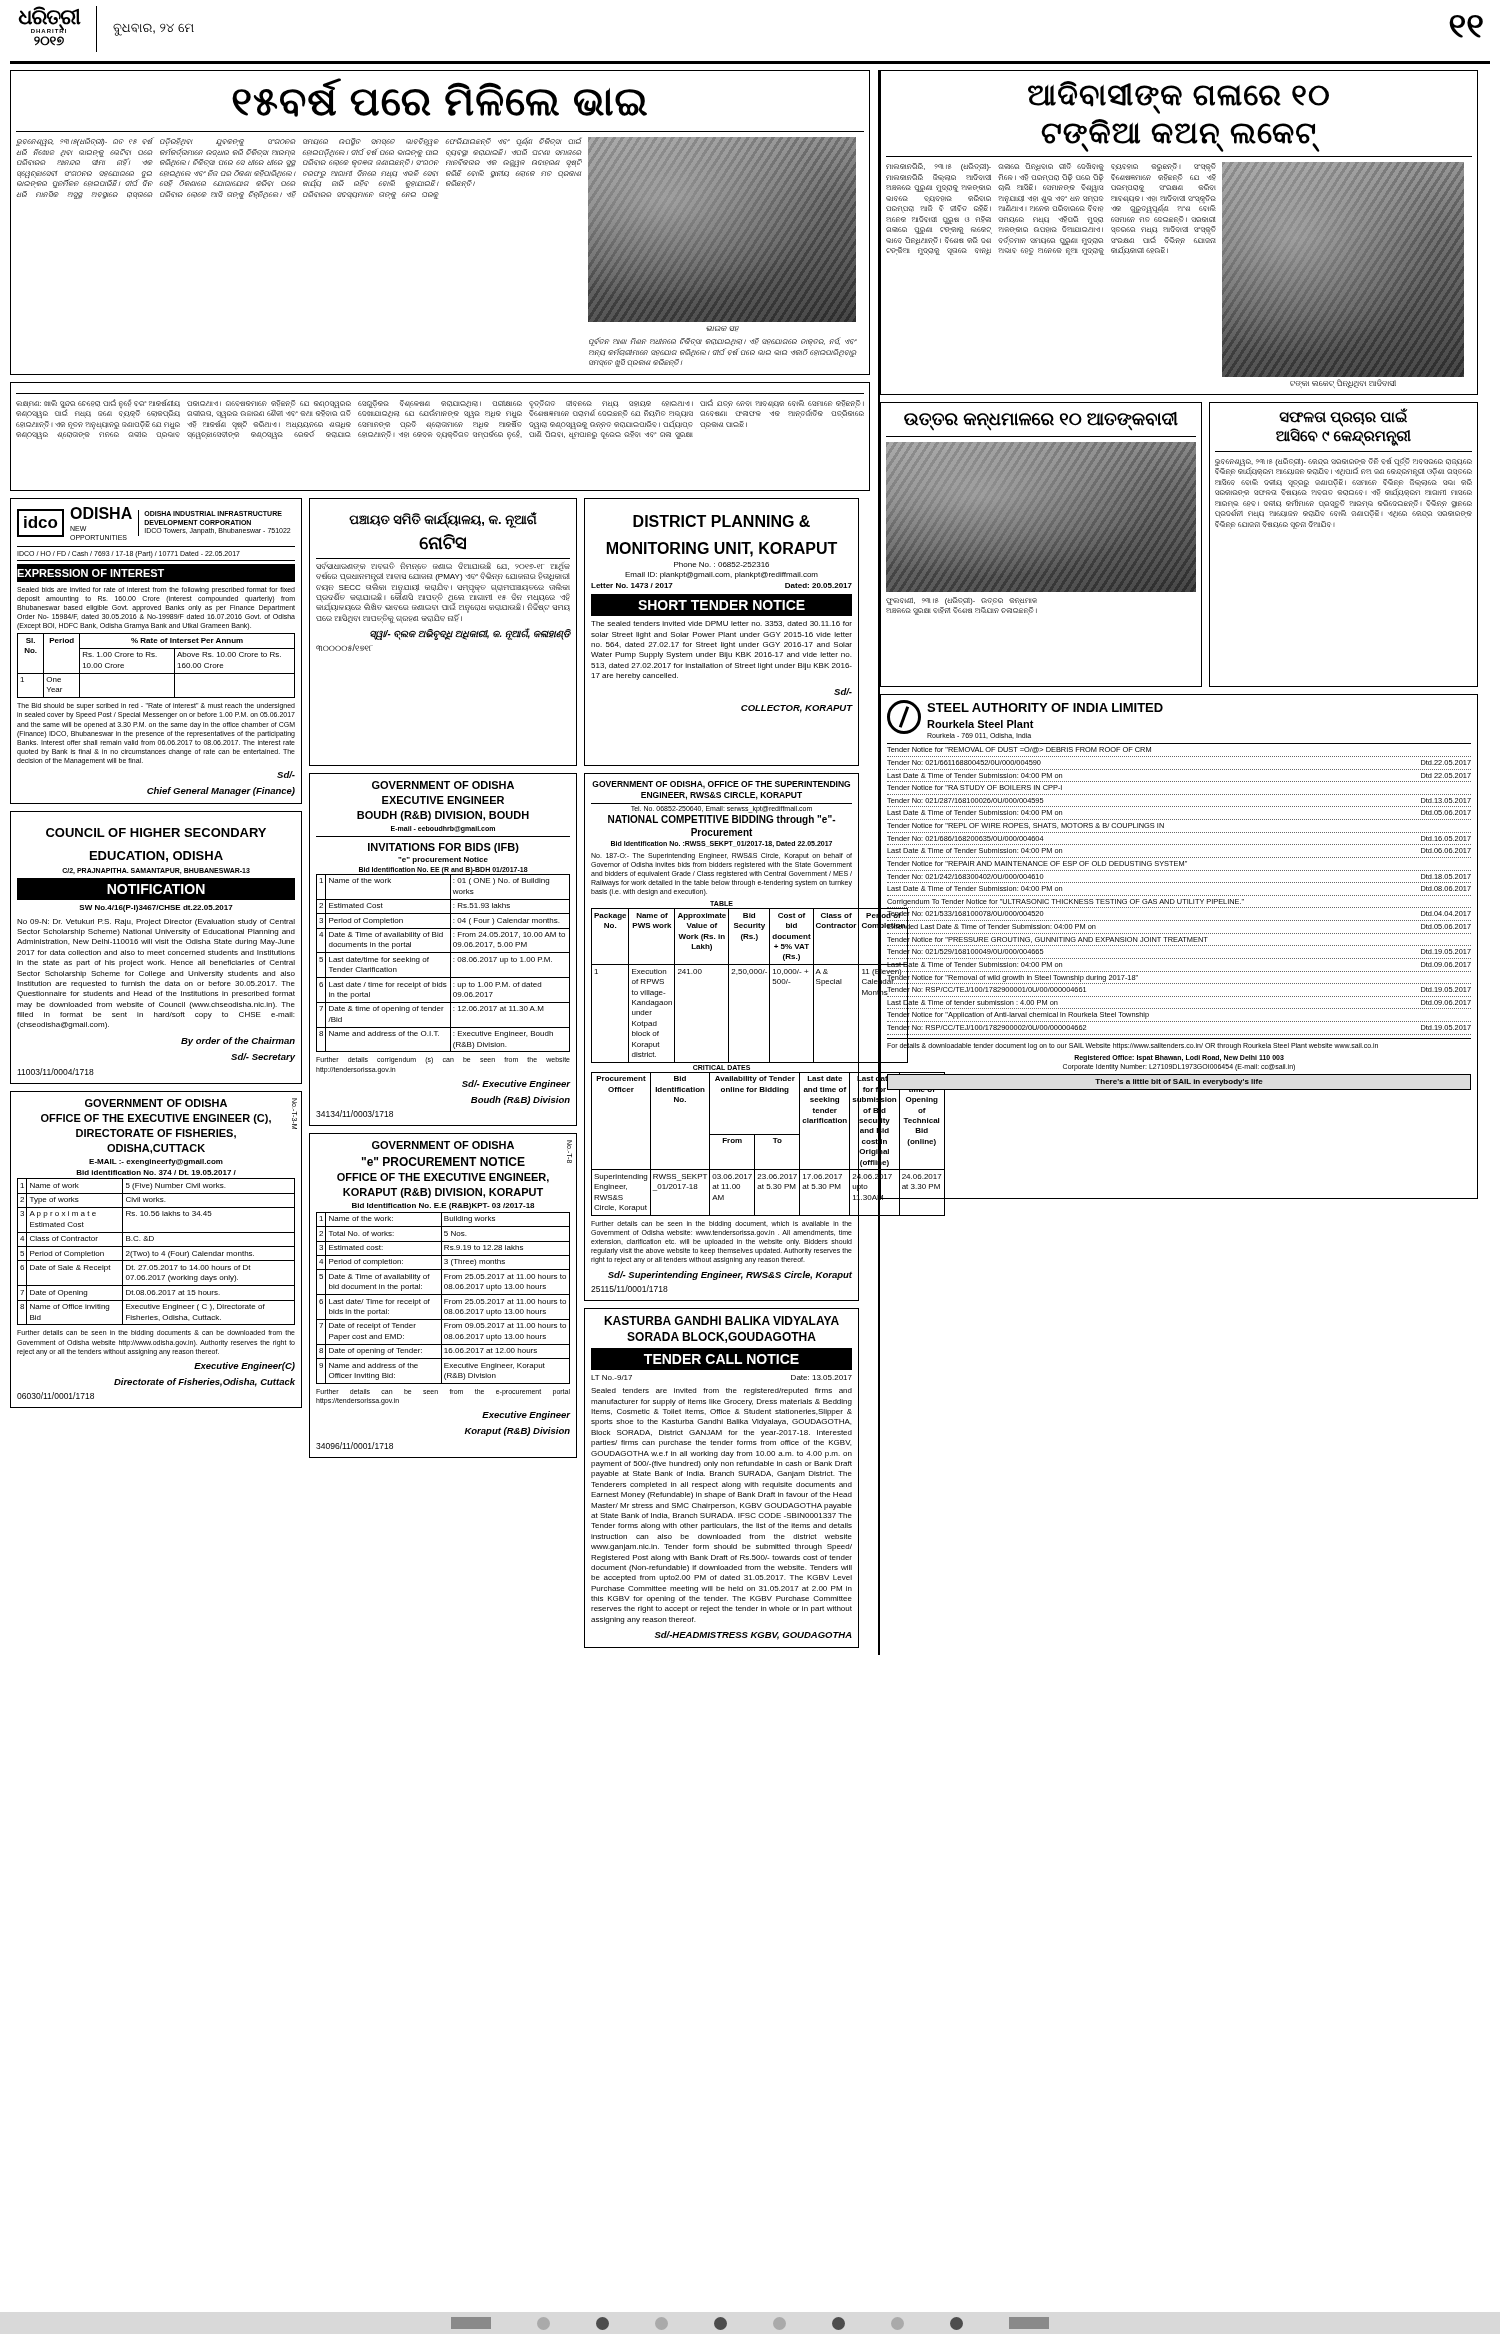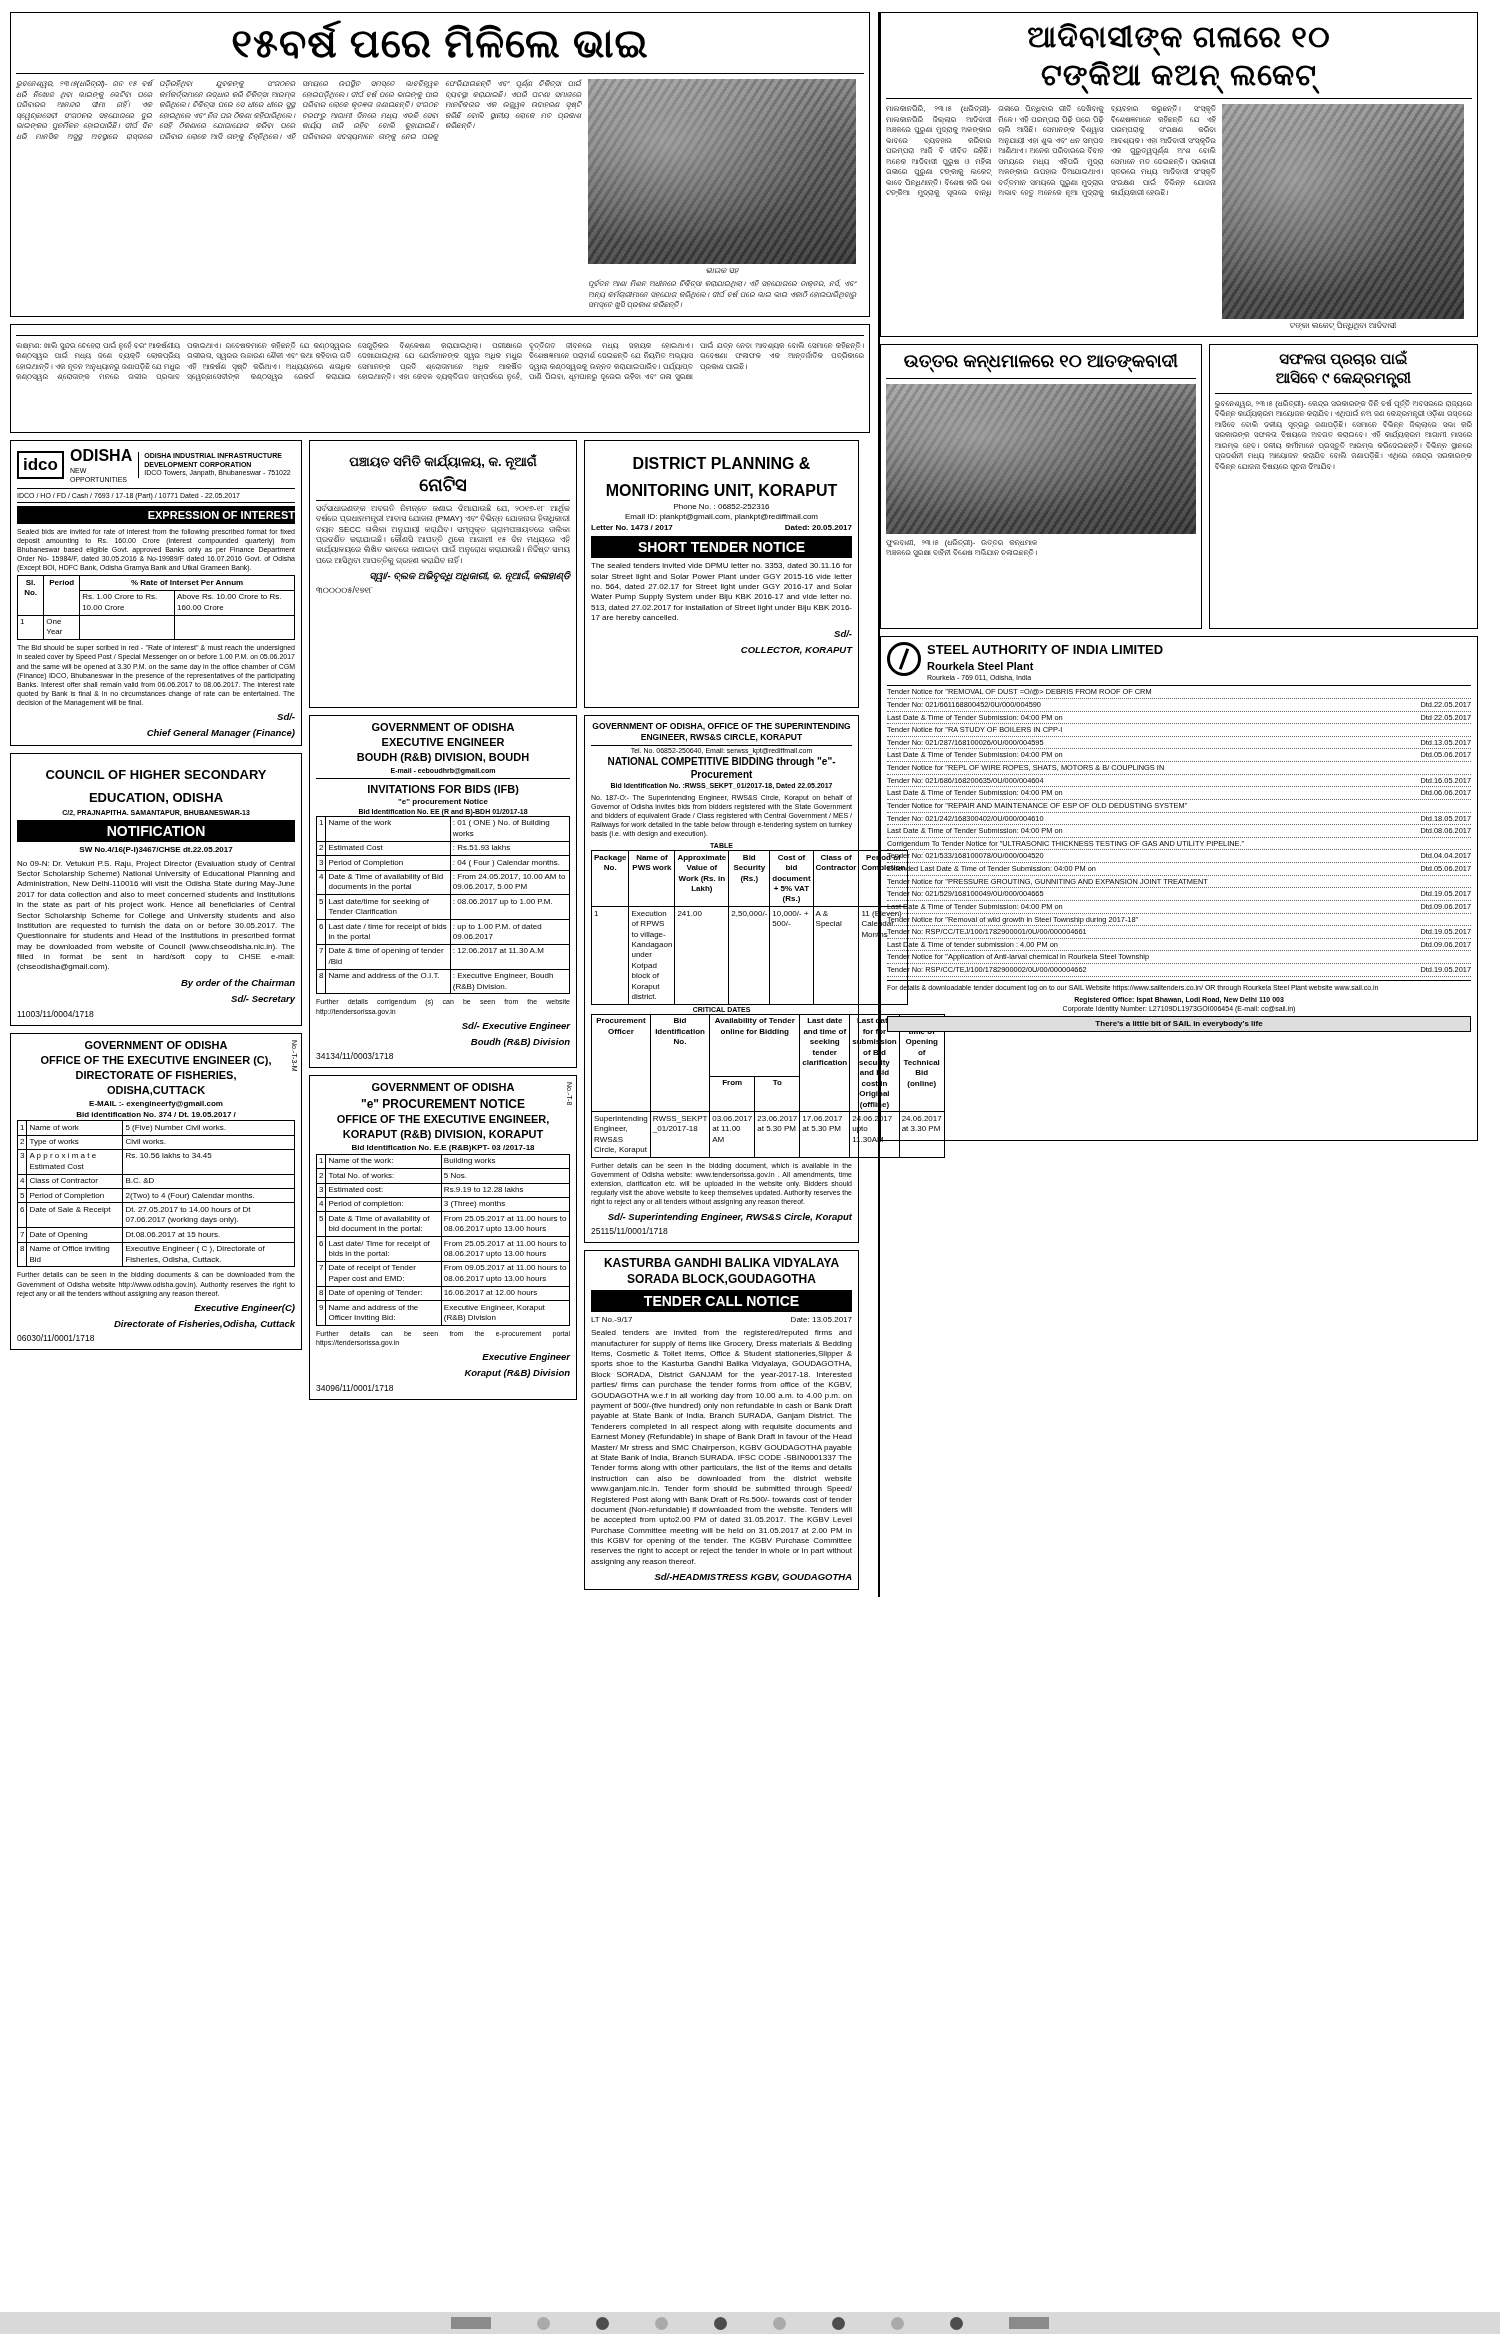--- a/index.html
+++ b/index.html
@@ -56,21 +56,21 @@
     mix-blend-mode:multiply;
   }
   .photo-cap { font-size:8px; text-align:center; padding-top:2px; }
 
   
   .ad { border:1px solid #000; padding:5px 6px; margin-bottom:7px; font-size:9px; line-height:1.3; }
   .ad h3 { margin:8px 0 2px; text-align:center; font-size:13px; font-weight:bold; line-height:1.2;}
   .ad h4 { margin:0 0 2px; text-align:center; font-size:11px; font-weight:bold; line-height:1.2;}
   .ad .rule { border-top:1px solid #000; margin:3px 0; }
   .ad .banner { background:#000; color:#fff; text-align:center; font-weight:bold; font-size:14px; padding:2px 0; margin:3px 0; }
-  .ad .banner-sm { background:#000; color:#fff; text-align:right; font-weight:bold; font-size:11px; padding:2px 0; margin:3px 0; }
+  .ad .banner-sm { background:#000; color:#fff; text-align:left; font-weight:bold; font-size:11px; padding:2px 0; margin:3px 0; }
   .ad p { margin:3px 0; text-align:justify; }
   .sign { text-align:right; font-weight:bold; font-style:italic; margin-top:4px; font-size:9.5px;}
   .refno { font-size:8.5px; margin-top:3px; }
 
   table.tbl { border-collapse:collapse; width:100%; font-size:8px; }
   table.tbl th, table.tbl td { border:1px solid #000; padding:1.5px 2px; vertical-align:top; }
   table.tbl th { font-weight:bold; text-align:center; }
   .three-ads { display:flex; gap:7px; }
 
   
@@ -94,20 +94,29 @@
   .tiny { font-size:7px; }
   .center { text-align:center; }
   .bold { font-weight:bold; }
   .vert-no { writing-mode:vertical-rl; text-orientation:mixed; font-size:7px; position:absolute; right:2px; top:6px;}
 </style>
 </head>
 <body>
 
 <div class="page">
 
+  <div class="masthead">
+    <div class="logo-block">
+      <div class="logo-main">ଧରିତ୍ରୀ</div>
+      <div class="logo-tiny">DHARITRI</div>
+      <div class="logo-sub">୨୦୧୭</div>
+    </div>
+    <div class="masthead-date">ବୁଧବାର, ୨୪ ମେ</div>
+    <div class="page-no">୧୧</div>
+  </div>
 
   <div class="cols">
 
     <div class="left-col">
 
       <div class="box">
         <div class="headline-or h-main">୧୫ବର୍ଷ ପରେ ମିଳିଲେ ଭାଇ</div>
         <div class="hline"></div>
         <div style="display:flex; gap:7px;font-style:italic;">
           <div style="width:565px;">

